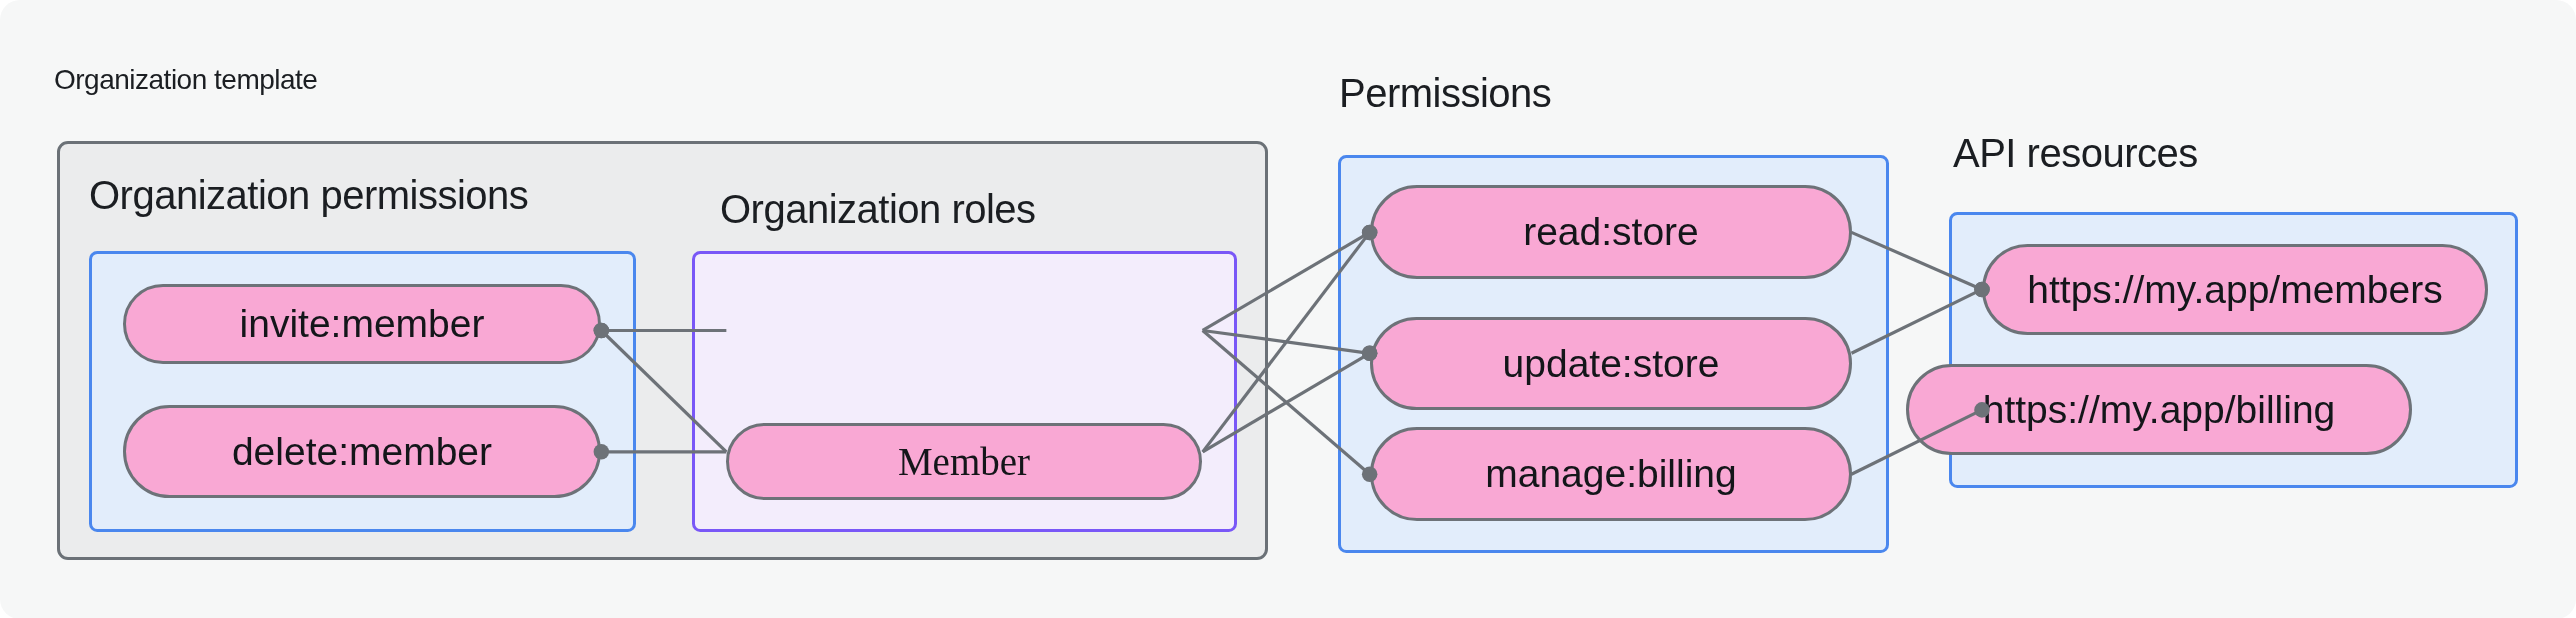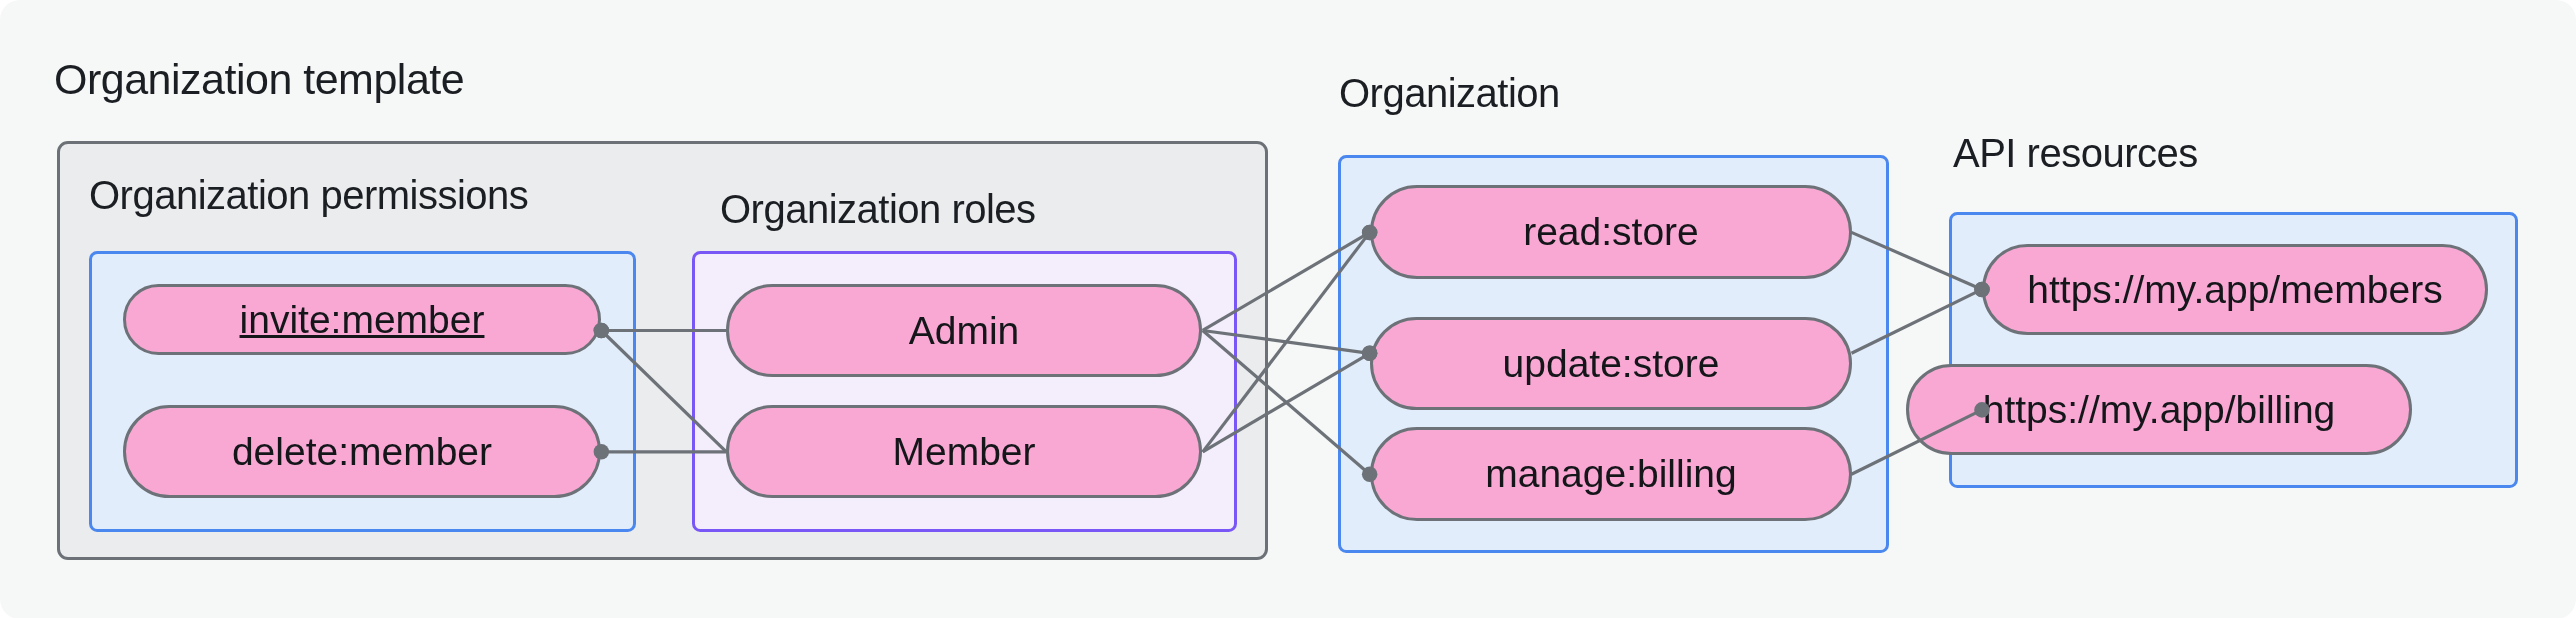--- a/index.html
+++ b/index.html
@@ -10,42 +10,42 @@
   }
   .canvas{
     position:relative; width:2576px; height:619px;
     background:var(--canvas-bg); border-radius:20px; overflow:hidden;
     font-family:"Liberation Sans", sans-serif;
   }
   .heading{
     position:absolute; color:var(--heading); font-weight:500;
     font-size:40px; line-height:40px; letter-spacing:-0.5px; white-space:nowrap;
   }
-  .title{ font-size:43px; line-height:43px; }
+  .title{ font-size:28px; line-height:43px; }
   .groupbox{ position:absolute; box-sizing:border-box; }
   .container-box{
     left:57px; top:141px; width:1211px; height:419px;
     background:var(--container-fill); border:3.7px solid var(--container-border); border-radius:11px;
   }
   .bluebox{ background:var(--blue-fill); border:3.7px solid var(--blue-border); border-radius:8.2px; }
   .purplebox{ background:var(--purple-fill); border:3.7px solid var(--purple-border); border-radius:8.2px; }
   .box-org-perms{ left:89px; top:251px; width:547px; height:281px; }
   .box-org-roles{ left:692px; top:251px; width:545px; height:281px; }
   .box-permissions{ left:1338px; top:155px; width:551px; height:398px; }
   .box-api{ left:1949px; top:212px; width:569px; height:276px; }
   .pill{
     position:absolute; box-sizing:border-box; background:#f9a8d4;
     border:3.2px solid var(--pill-border); border-radius:55px;
     display:flex; align-items:center; justify-content:center;
     color:var(--text); font-size:39px; white-space:nowrap;
   }
-  .pill-invite{ left:123px; top:284px; width:478px; height:71px;text-decoration:underline; }
+  .pill-invite{ left:123px; top:284px; width:478px; height:80px; }
   .pill-delete{ left:123px; top:405px; width:478px; height:93px; }
   .pill-admin{ left:726px; top:284px; width:476px; height:93px; }
-  .pill-member{ left:726px; top:405px; width:476px; height:93px; }
+  .pill-member{ left:726px; top:423px; width:476px; height:77px;font-family:Liberation Serif, serif; }
   .pill-read{ left:1370px; top:185px; width:482px; height:94px; }
   .pill-update{ left:1370px; top:317px; width:482px; height:93px; }
   .pill-manage{ left:1370px; top:427px; width:482px; height:94px; }
   .pill-members{ left:1982px; top:244px; width:506px; height:91px; }
   .pill-billing{ left:1906px; top:364px; width:506px; height:91px; }
   .h-org-perms{ left:89px; top:175px; }
   .h-org-roles{ left:692px; top:189px;margin-left:28px; }
   .h-permissions{ left:1339px; top:73px; }
   .h-api{ left:1953px; top:133px; }
   .h-title{ left:54px; top:58px; }
@@ -59,29 +59,28 @@
   <div class="heading title h-title">Organization template</div>
 
   <div class="groupbox container-box"></div>
 
   <div class="heading h-org-perms">Organization permissions</div>
   <div class="groupbox bluebox box-org-perms"></div>
 
   <div class="heading h-org-roles">Organization roles</div>
   <div class="groupbox purplebox box-org-roles"></div>
 
-  <div class="heading h-permissions">Organization</div>
+  <div class="heading h-permissions">Permissions</div>
   <div class="groupbox bluebox box-permissions"></div>
 
   <div class="heading h-api">API resources</div>
   <div class="groupbox bluebox box-api"></div>
 
   <div class="pill pill-invite">invite:member</div>
   <div class="pill pill-delete">delete:member</div>
-  <div class="pill pill-admin">Admin</div>
   <div class="pill pill-member">Member</div>
   <div class="pill pill-read">read:store</div>
   <div class="pill pill-update">update:store</div>
   <div class="pill pill-members">https://my.app/members</div>
   <div class="pill pill-manage">manage:billing</div>
   <div class="pill pill-billing">https://my.app/billing</div>
 
   <svg id="edge-layer" viewBox="0 0 2823 678">
       <line x1="659" y1="362" x2="796" y2="362" stroke="#6d7278" stroke-width="3.5"></line>
       <line x1="659" y1="362" x2="796" y2="495" stroke="#6d7278" stroke-width="3.5"></line>

